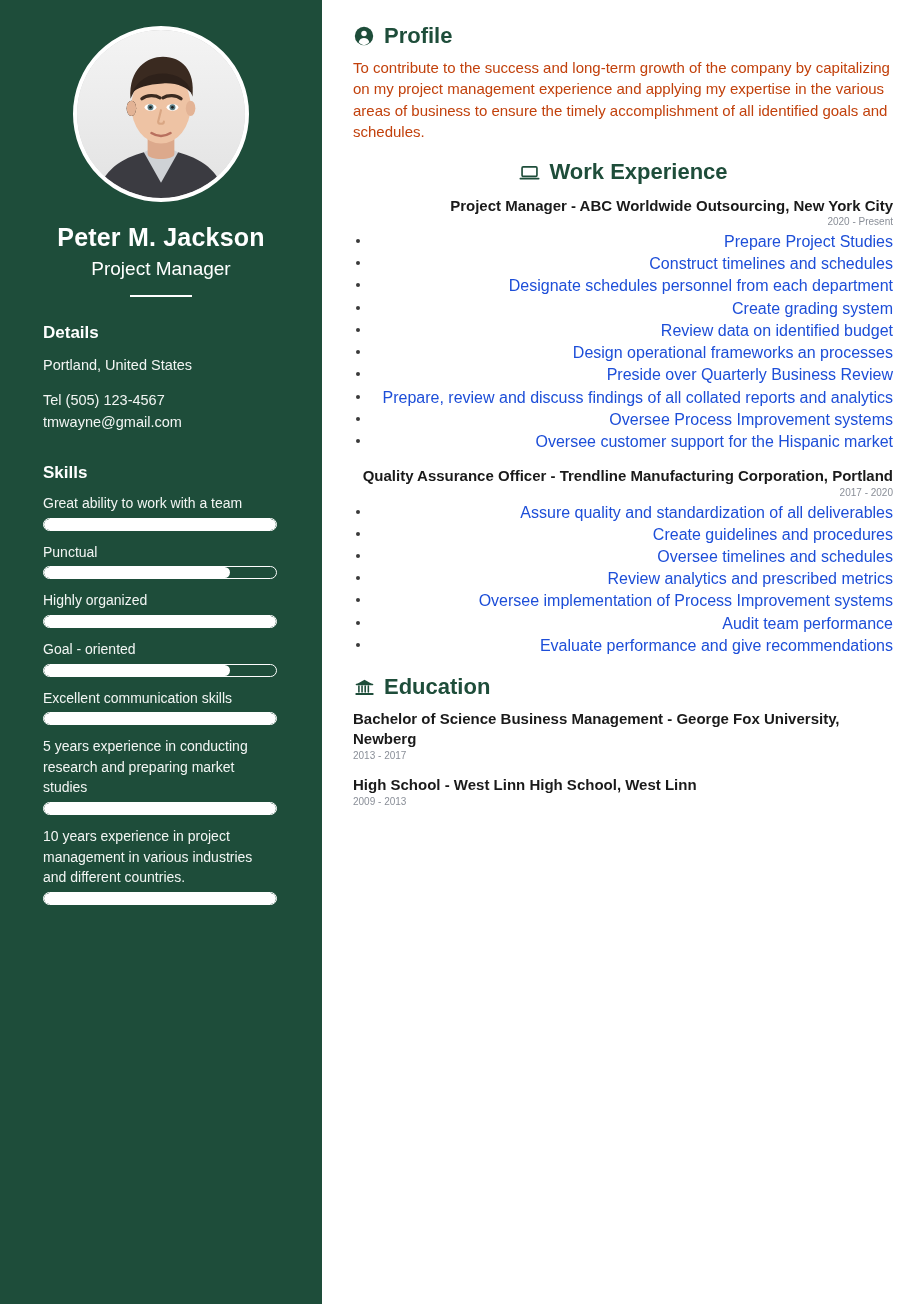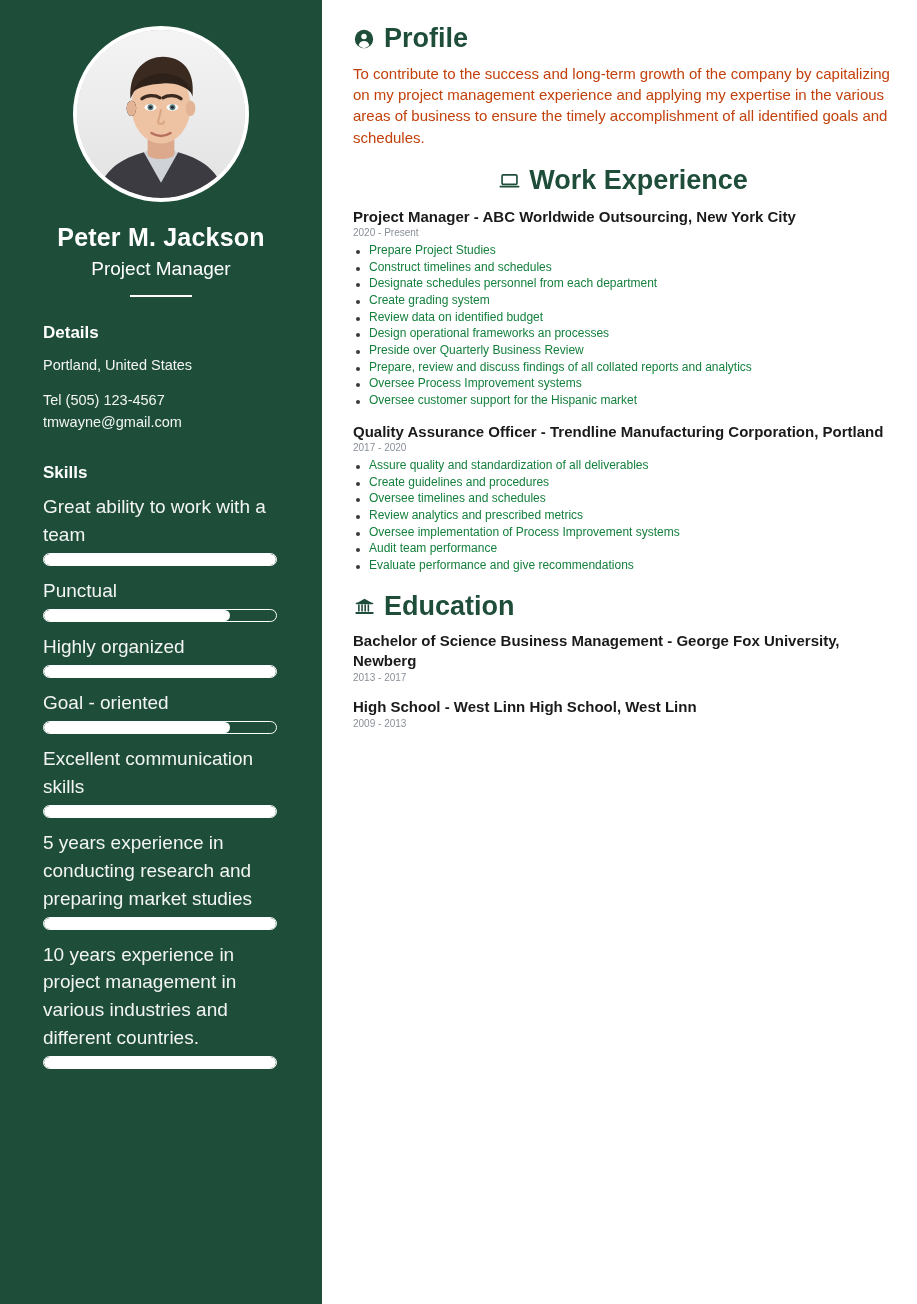--- a/index.html
+++ b/index.html
@@ -96,21 +96,21 @@
     font-size: 14.5px;
     color: #f2f5f3;
     line-height: 1.5;
   }
 
   .skills-heading { margin-top: 30px; margin-bottom: 10px; }
 
   .skill { margin-bottom: 11px; }
 
   .skill-label {
-    font-size: 19px;
+    font-size: 14px;
     color: #f2f5f3;
     line-height: 1.47;
     margin-bottom: 4px;
   }
 
   .skill-bar {
     width: 100%;
     height: 13px;
     border-radius: 7px;
     border: 1.5px solid #ffffff;
@@ -143,60 +143,60 @@
     display: flex;
     align-items: center;
     justify-content: center;
     width: 22px;
     height: 22px;
     flex-shrink: 0;
   }
   .sec-head .ico svg { display: block; }
 
   .sec-title {
-    font-size: 27px;
+    font-size: 22px;
     font-weight: bold;
     color: #1e4d3a;
     line-height: 1.1;
   }
 
   .profile-text {
     font-size: 15px;
     color: #c2410c;
     line-height: 1.42;
     margin-bottom: 18px;
     max-width: 545px;
   }
 
   .sec-head.work { margin-top: 2px; margin-bottom: 11px; justify-content: center; }
   .sec-head.edu { margin-top: 18px; margin-bottom: 10px; }
 
-  .entry { margin-bottom: 13px; }
+  .entry { margin-bottom: 13px; text-align: right; }
 
   .entry-title {
     font-size: 15px;
     font-weight: bold;
     color: #1a1a1a;
     line-height: 1.32;
   }
 
   .entry-date {
     font-size: 10px;
     color: #8a8f98;
     line-height: 1.45;
     margin-bottom: 1px;
   }
 
   .entry-bullets { list-style: none; }
 
   .entry-bullets li {
     position: relative;
     padding-left: 16px;
-    font-size: 12px;
-    color: #15803d;
+    font-size: 16px;
+    color: #1d4ed8;
     line-height: 1.39;
   }
 
   .entry-bullets li::before {
     content: "";
     position: absolute;
     left: 3px;
     top: 8px;
     width: 4px;
     height: 4px;

